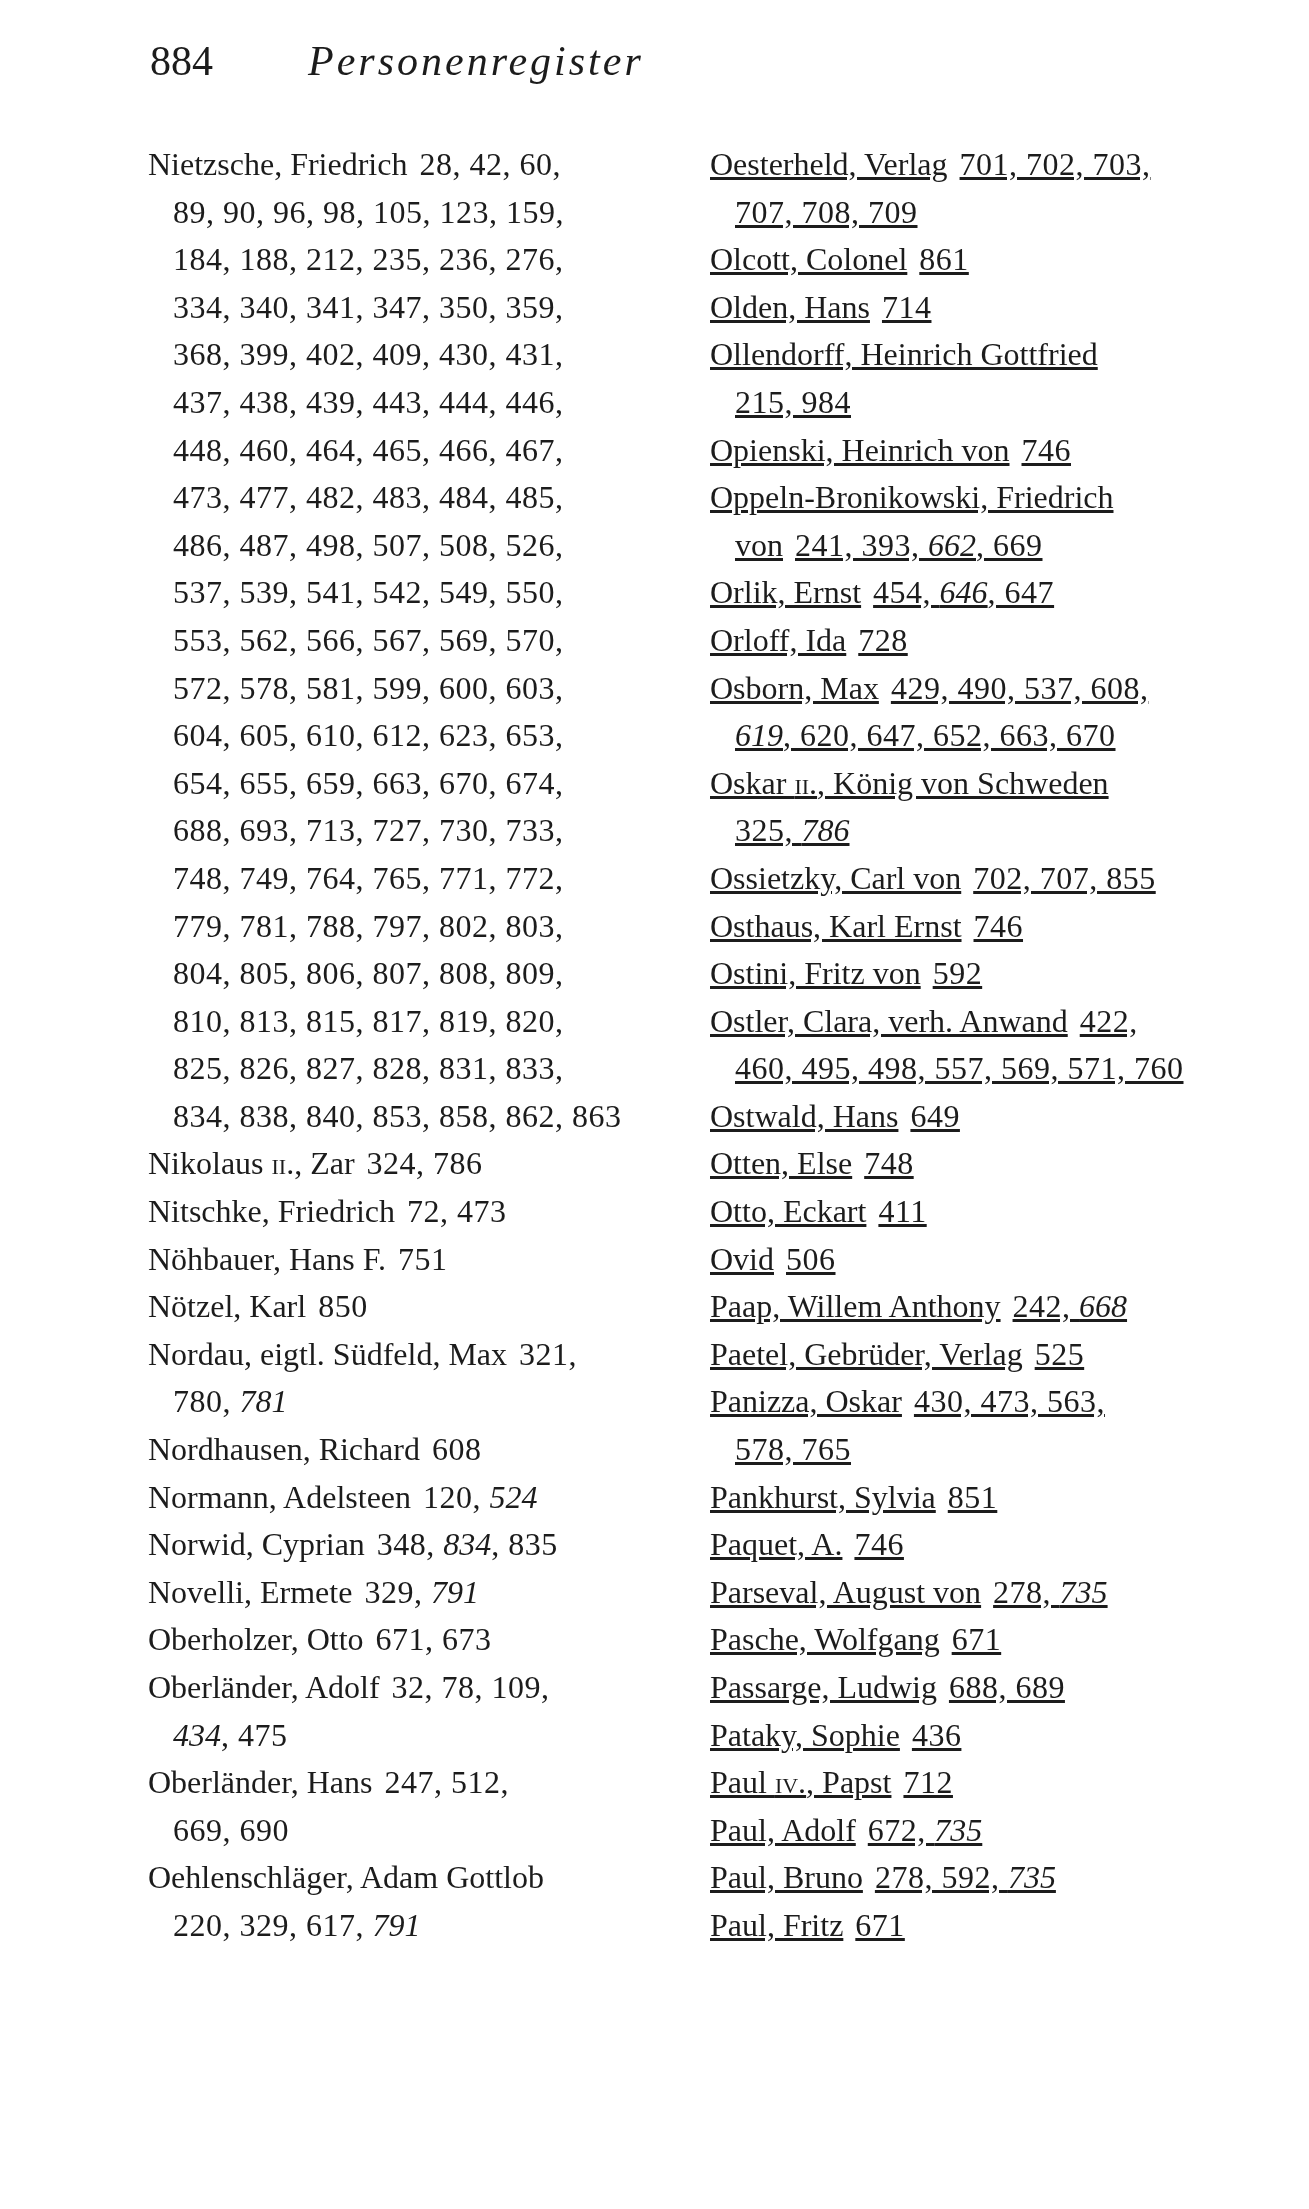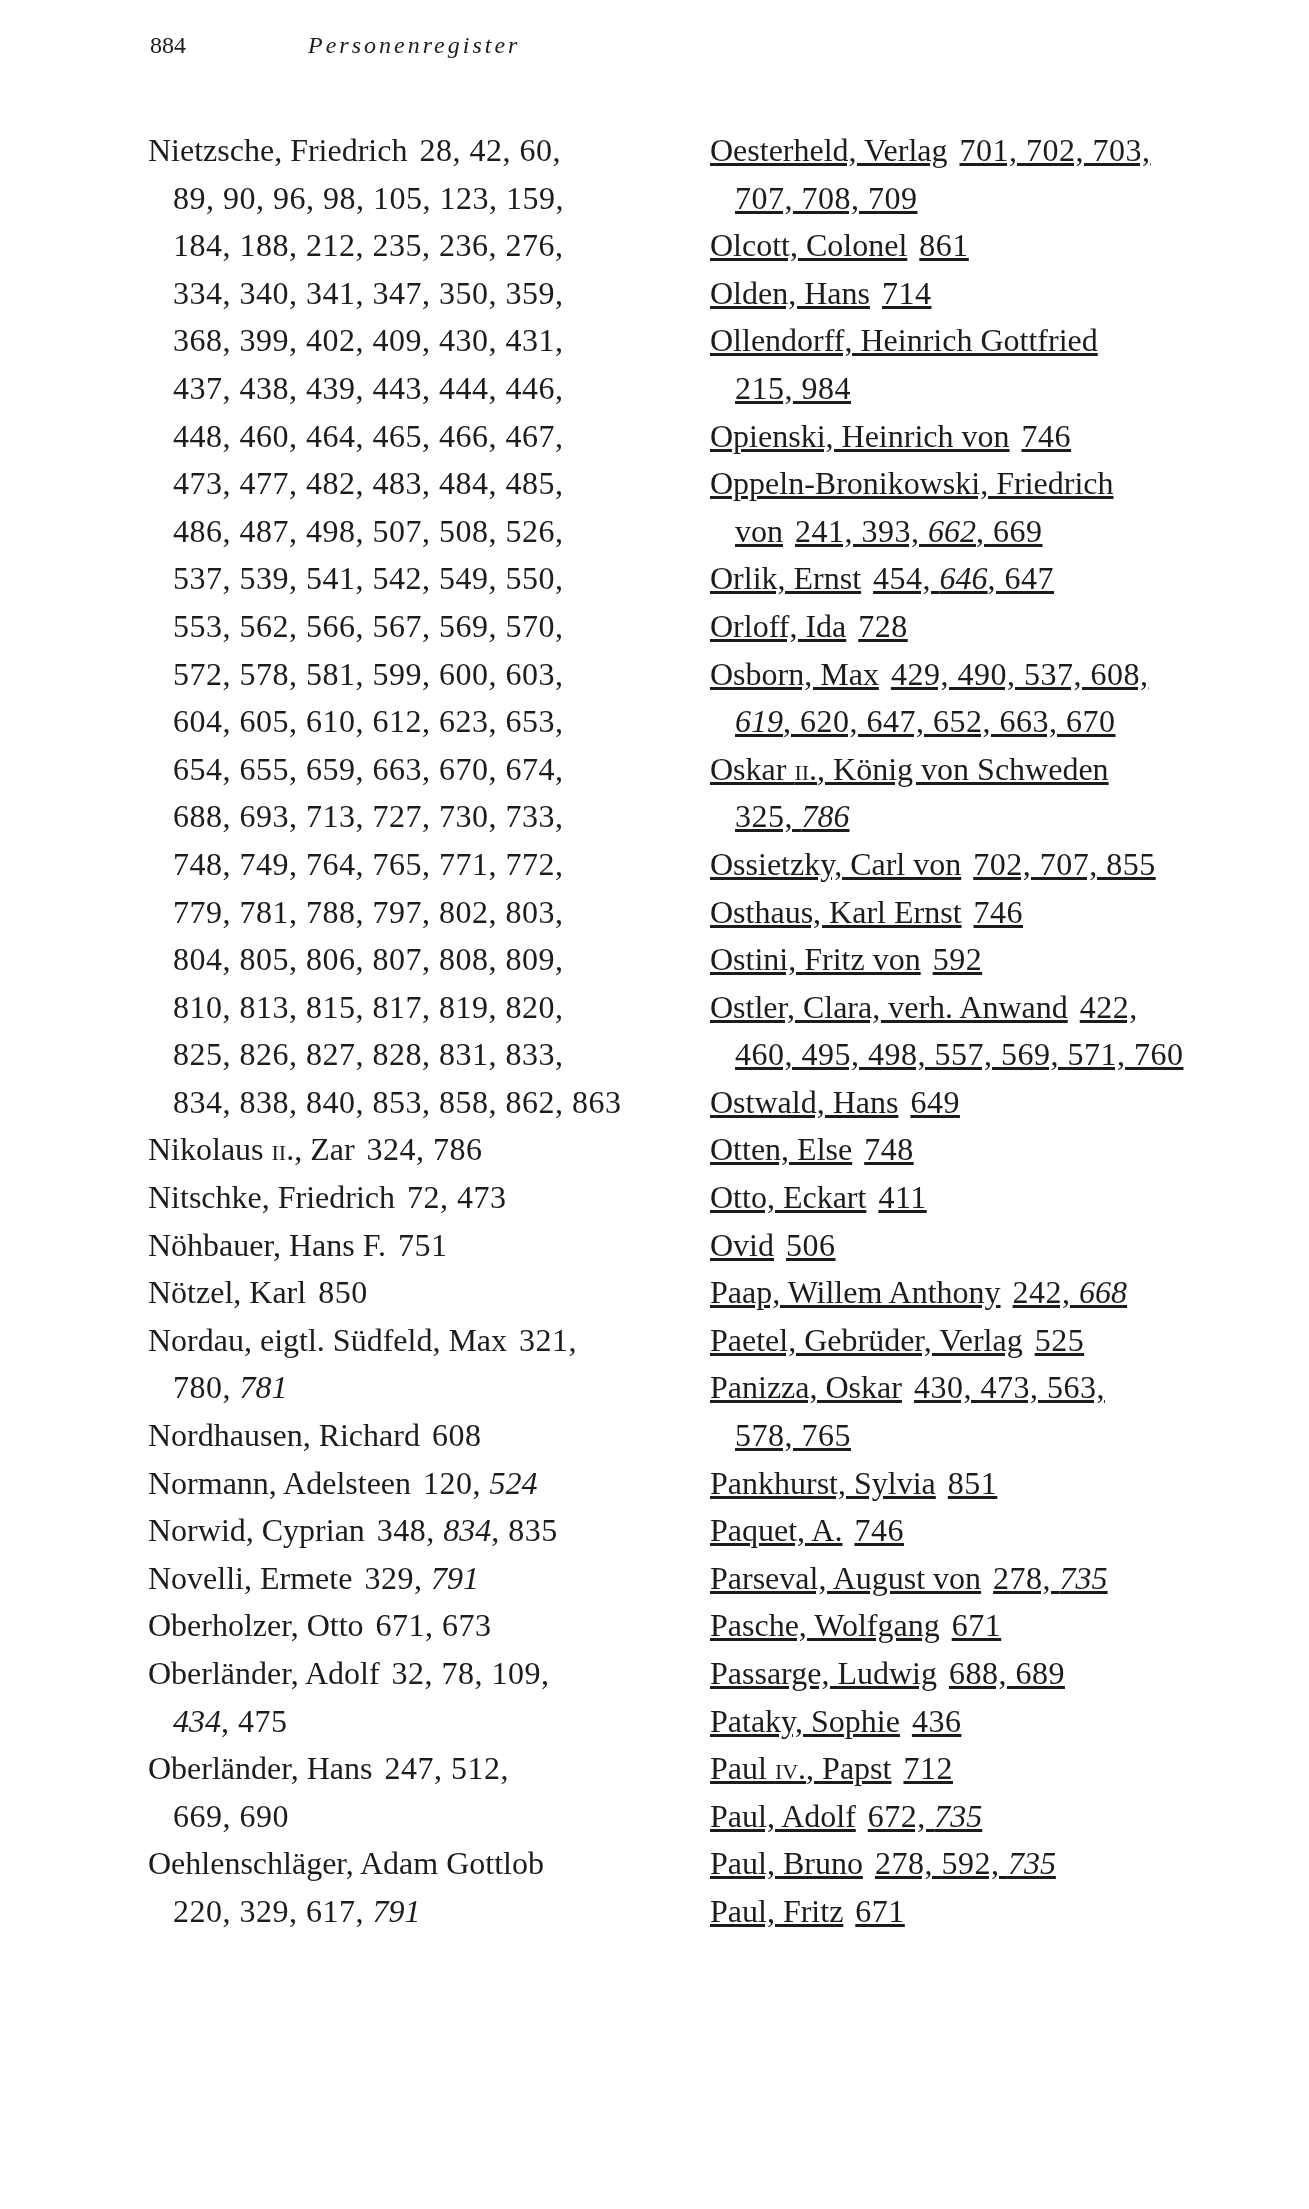--- a/index.html
+++ b/index.html
@@ -2,27 +2,27 @@
 <html><head>
 <meta charset="utf-8">
 <style>
   html, body { margin: 0; padding: 0; background: #ffffff; }
   body {
     width: 1309px; height: 2209px; position: relative; overflow: hidden;
     font-family: "Liberation Serif", "DejaVu Serif", serif;
     color: #1c1c1c;
   }
   .header {
-    position: absolute; left: 150px; top: 20px; height: 50px;
-    font-size: 24px; line-height: 50px; white-space: nowrap;
+    position: absolute; left: 150px; top: 36px; height: 50px;
+    font-size: 42px; line-height: 50px; white-space: nowrap;
   }
   .header .pageno { display: inline-block; width: 158px; }
   .header .title { font-style: italic; letter-spacing: 3px; }
   .col {
-    position: absolute; top: 127px;
+    position: absolute; top: 141px;
     font-size: 32px; line-height: 47.6px;
   }
   .col.left { left: 148px; width: 540px; }
   .col.right { left: 710px; width: 540px; text-decoration: underline; }
   .entry { display: block; }
   .line { display: block; white-space: nowrap; }
   .line.cont { padding-left: 25px; }
   .name { margin-right: 12px; }
   .pages { letter-spacing: 0.5px; }
   i { font-style: italic; }

